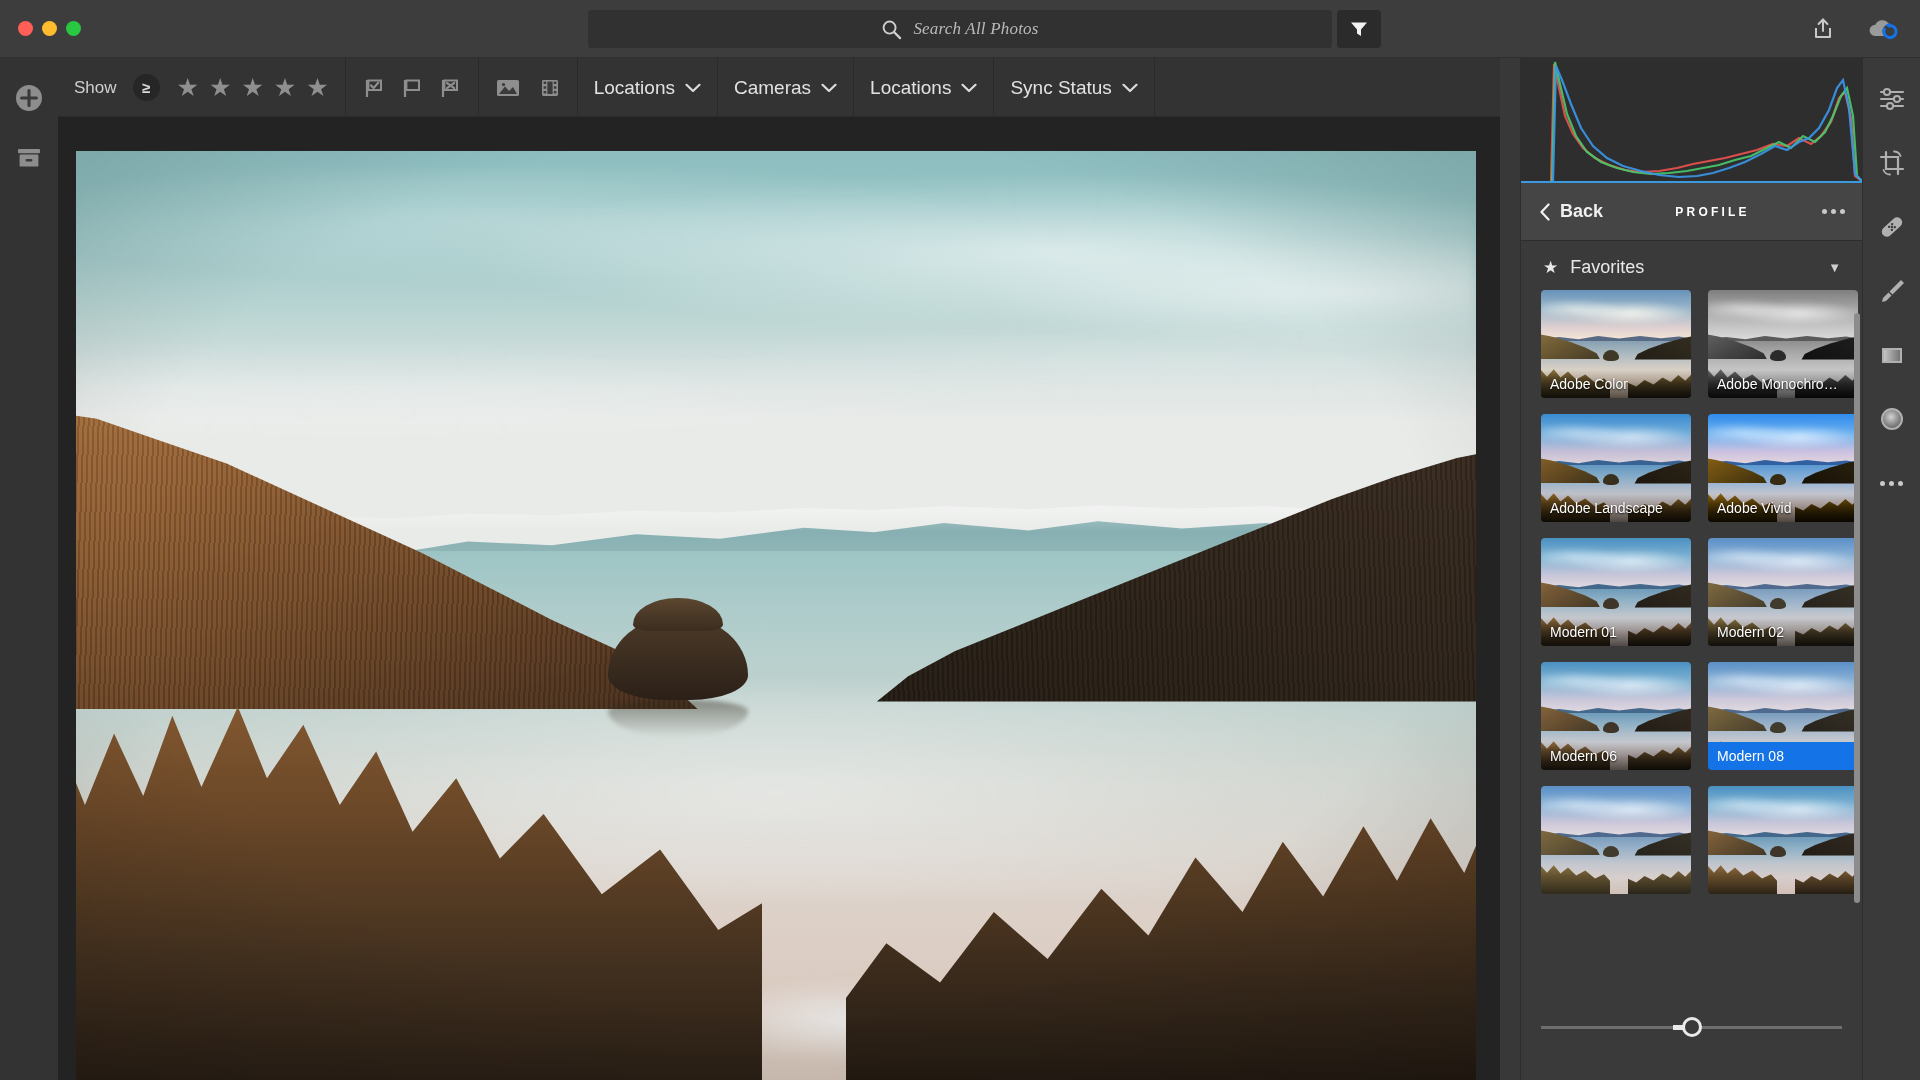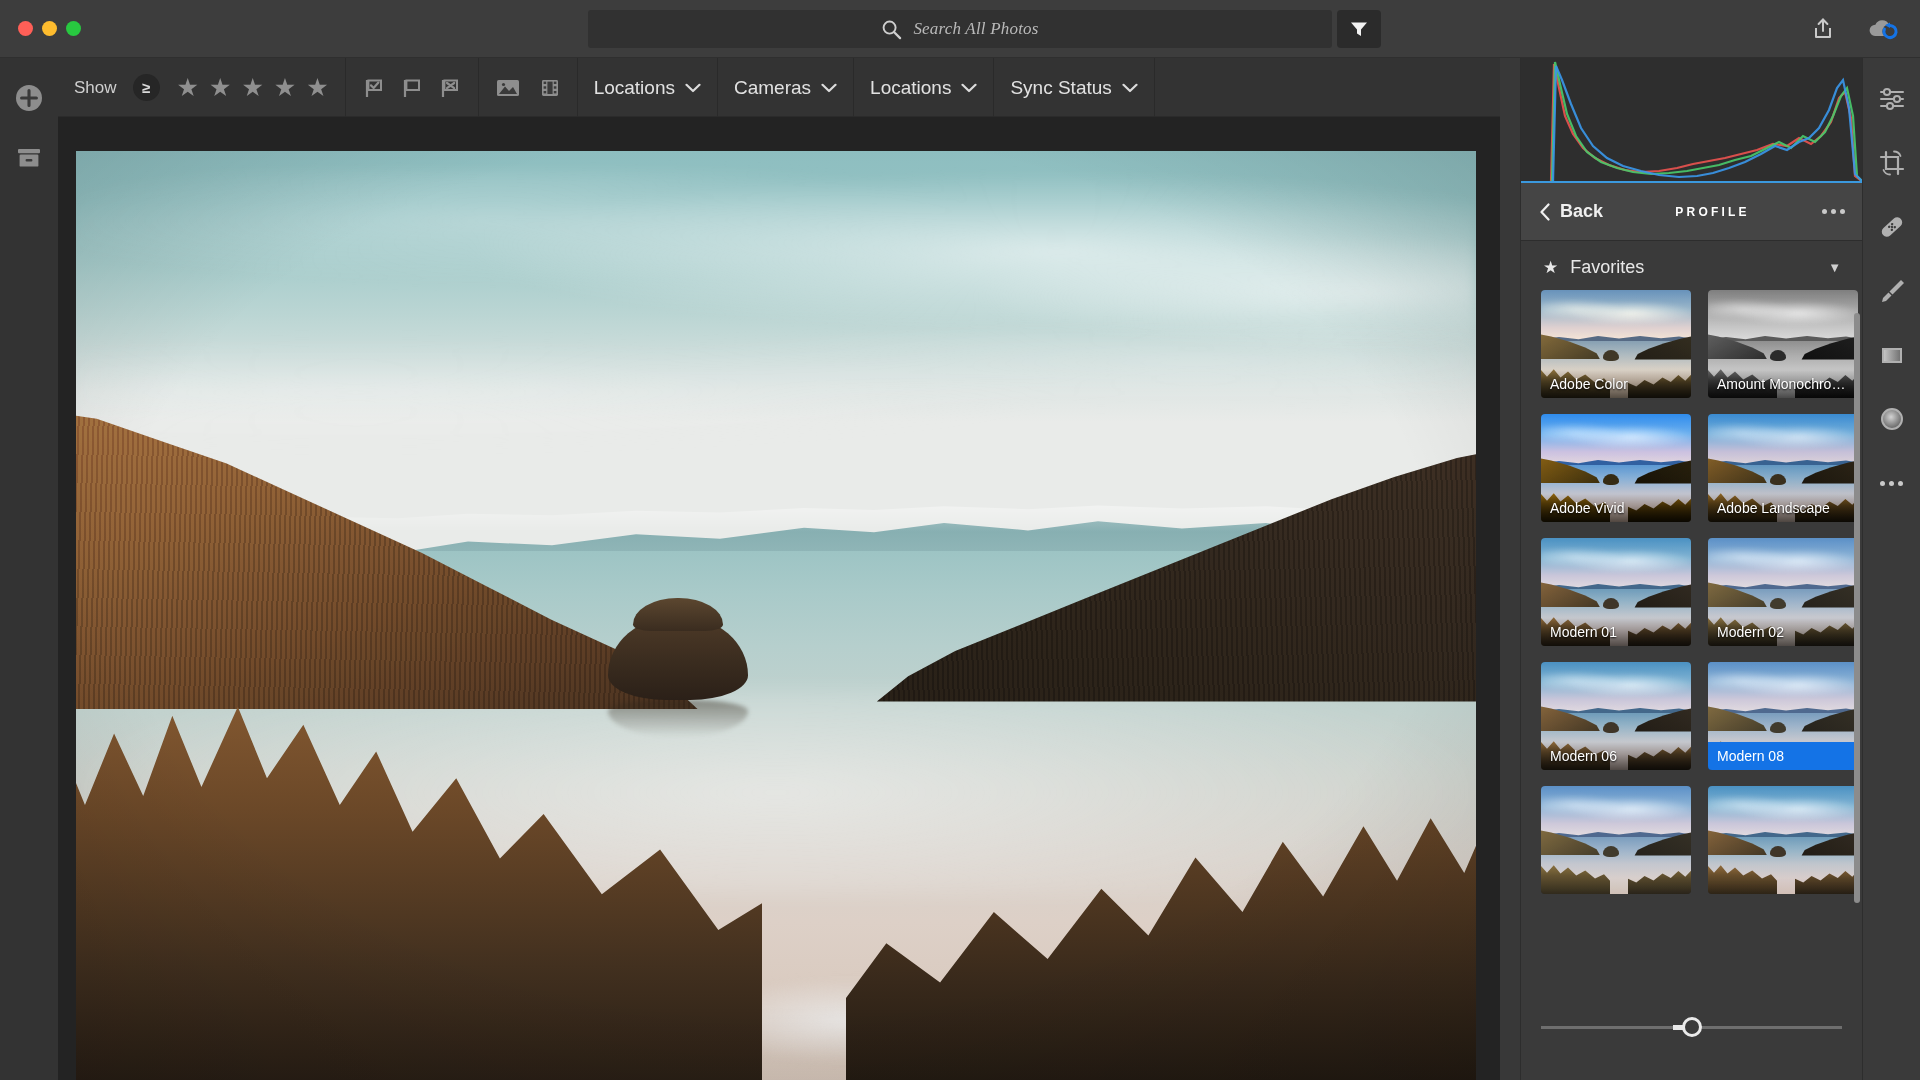--- a/index.html
+++ b/index.html
@@ -572,51 +572,51 @@
               <div class="m-sky"></div>
               <div class="m-cloud"></div>
               <div class="m-mtn"></div>
               <div class="m-water"></div>
               <div class="m-rl"></div>
               <div class="m-rr"></div>
               <div class="m-isl"></div>
               <div class="m-fl"></div>
               <div class="m-fr"></div>
             </div>
-          <div class="tlabel">Amount Monochro…</div>
+          <div class="tlabel">Adobe Monochro…</div>
+        </div>
+
+        <div class="thumb">
+          <div class="mini landscape">
+              <div class="m-sky"></div>
+              <div class="m-cloud"></div>
+              <div class="m-mtn"></div>
+              <div class="m-water"></div>
+              <div class="m-rl"></div>
+              <div class="m-rr"></div>
+              <div class="m-isl"></div>
+              <div class="m-fl"></div>
+              <div class="m-fr"></div>
+            </div>
+          <div class="tlabel">Adobe Landscape</div>
         </div>
 
         <div class="thumb">
           <div class="mini vivid">
               <div class="m-sky"></div>
               <div class="m-cloud"></div>
               <div class="m-mtn"></div>
               <div class="m-water"></div>
               <div class="m-rl"></div>
               <div class="m-rr"></div>
               <div class="m-isl"></div>
               <div class="m-fl"></div>
               <div class="m-fr"></div>
             </div>
           <div class="tlabel">Adobe Vivid</div>
-        </div>
-
-        <div class="thumb">
-          <div class="mini landscape">
-              <div class="m-sky"></div>
-              <div class="m-cloud"></div>
-              <div class="m-mtn"></div>
-              <div class="m-water"></div>
-              <div class="m-rl"></div>
-              <div class="m-rr"></div>
-              <div class="m-isl"></div>
-              <div class="m-fl"></div>
-              <div class="m-fr"></div>
-            </div>
-          <div class="tlabel">Adobe Landscape</div>
         </div>
 
         <div class="thumb">
           <div class="mini cool">
               <div class="m-sky"></div>
               <div class="m-cloud"></div>
               <div class="m-mtn"></div>
               <div class="m-water"></div>
               <div class="m-rl"></div>
               <div class="m-rr"></div>

